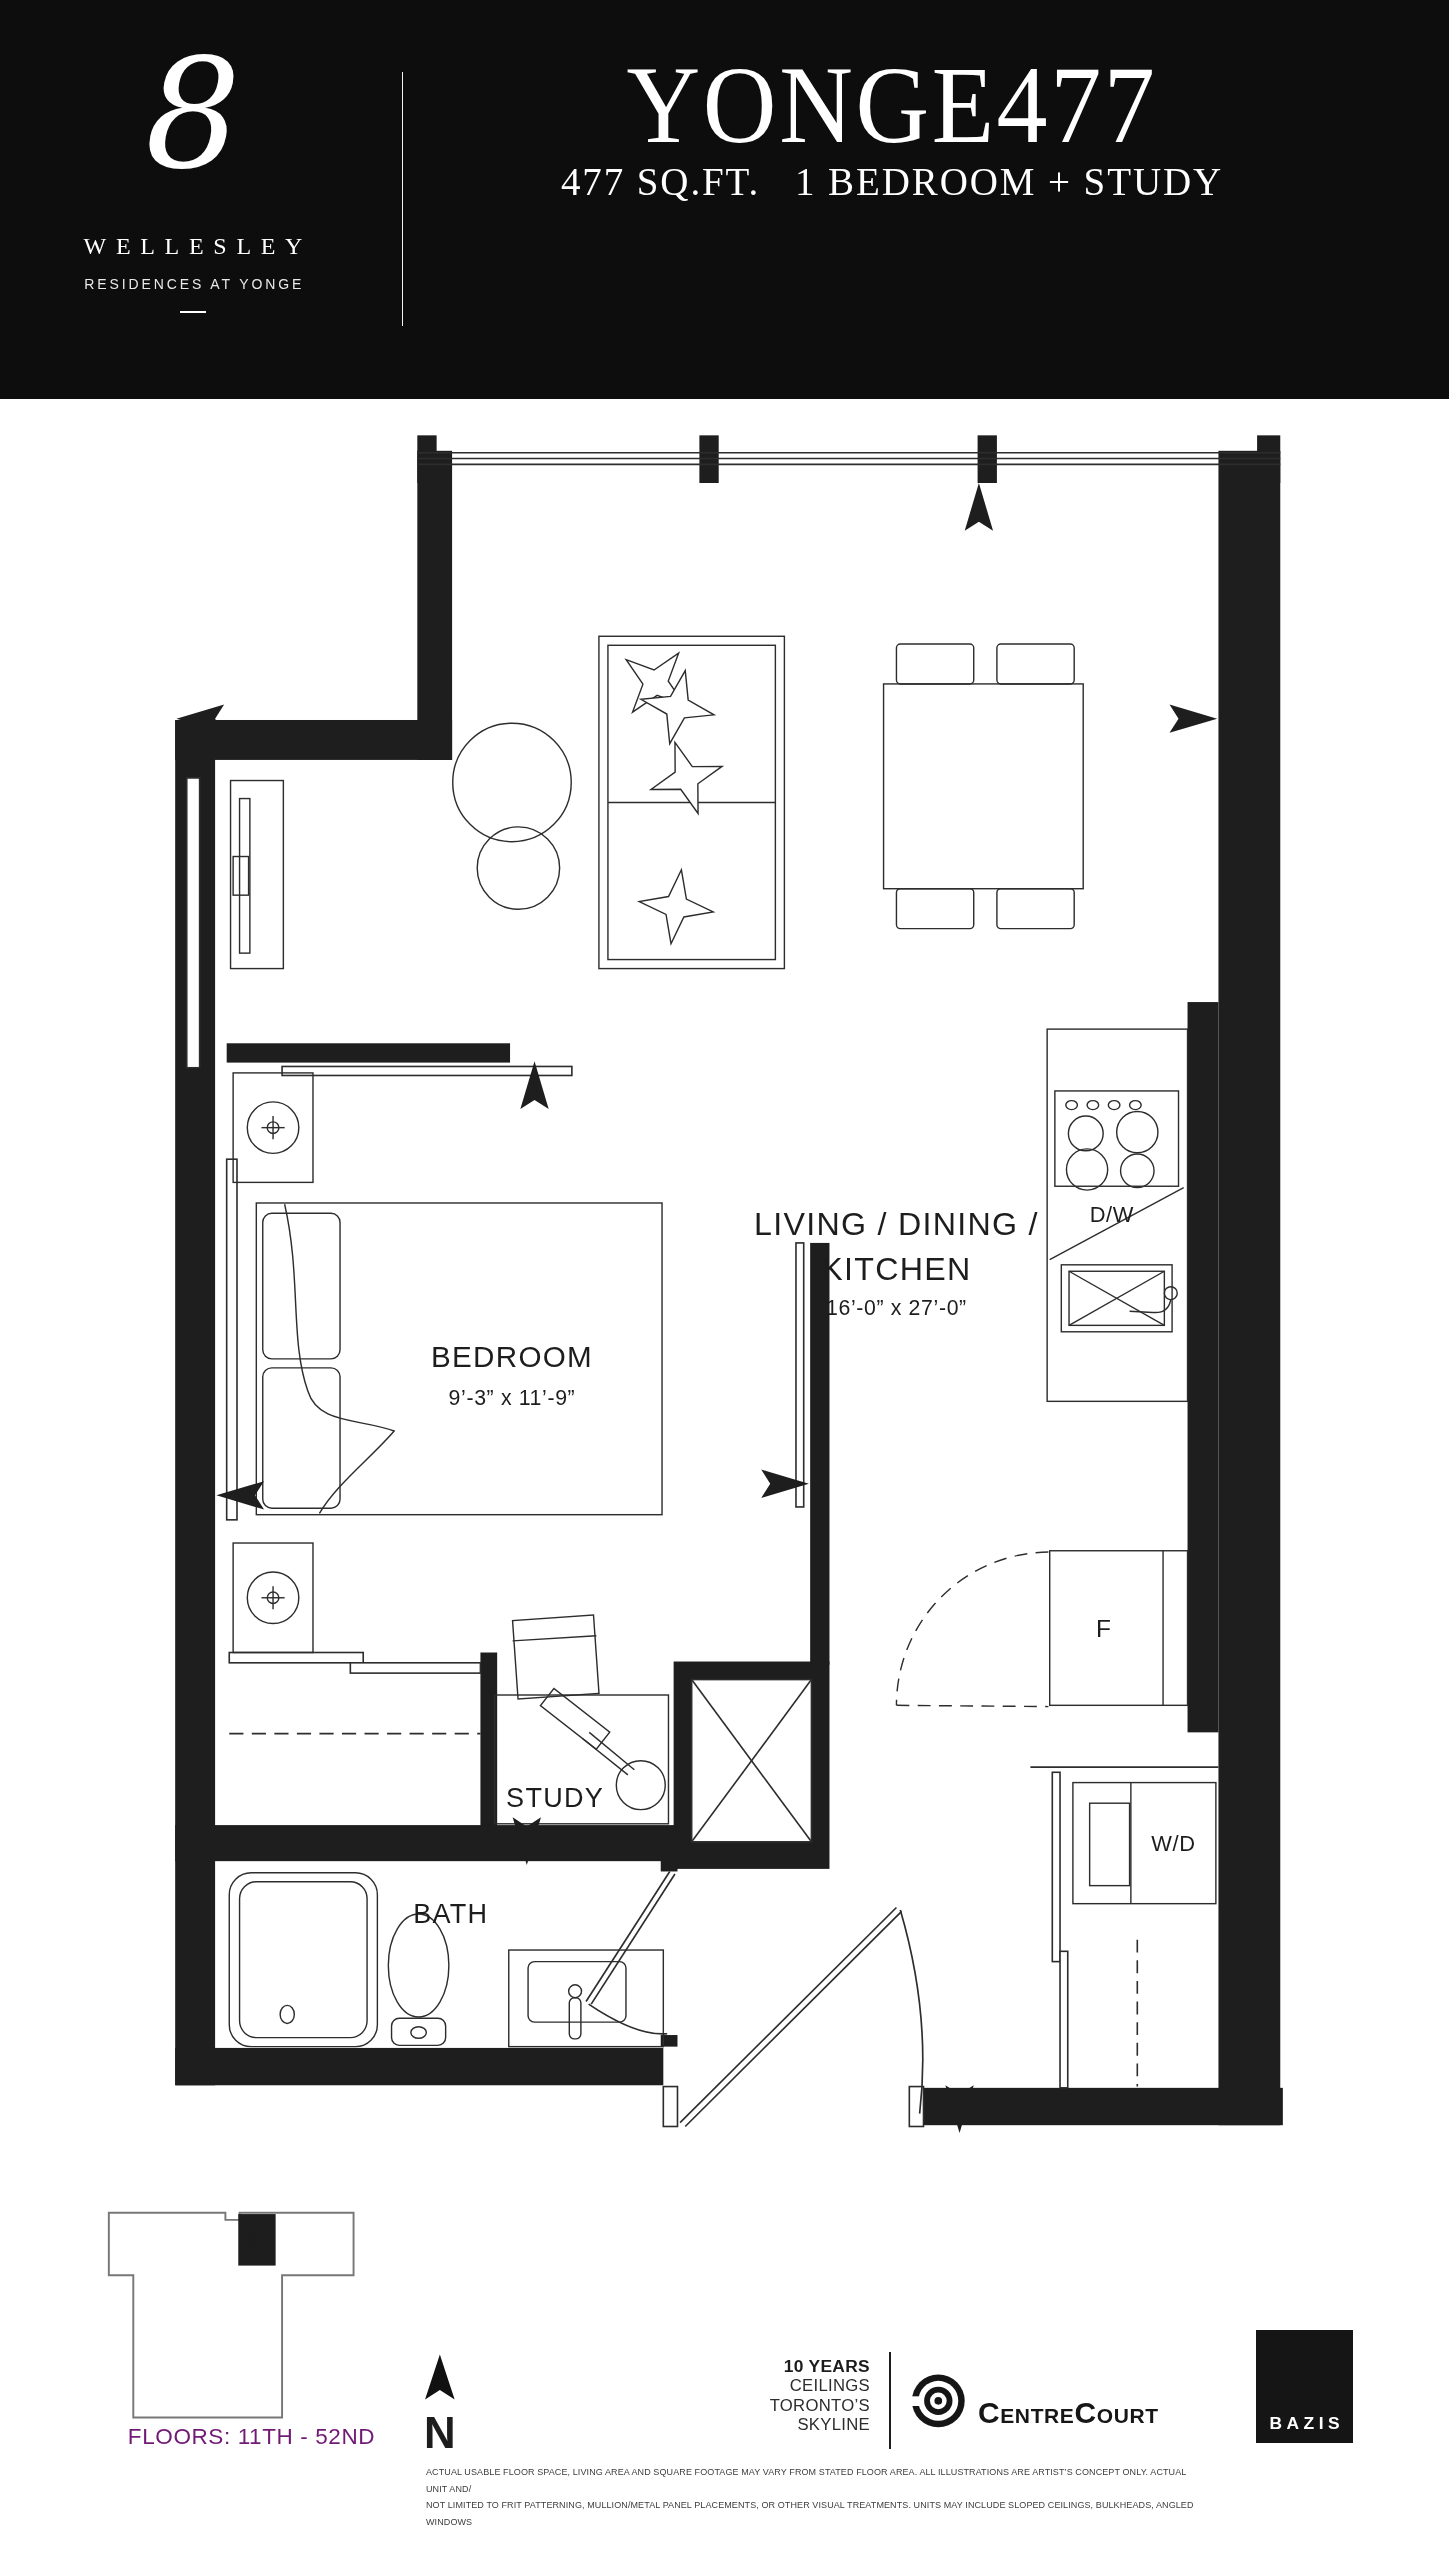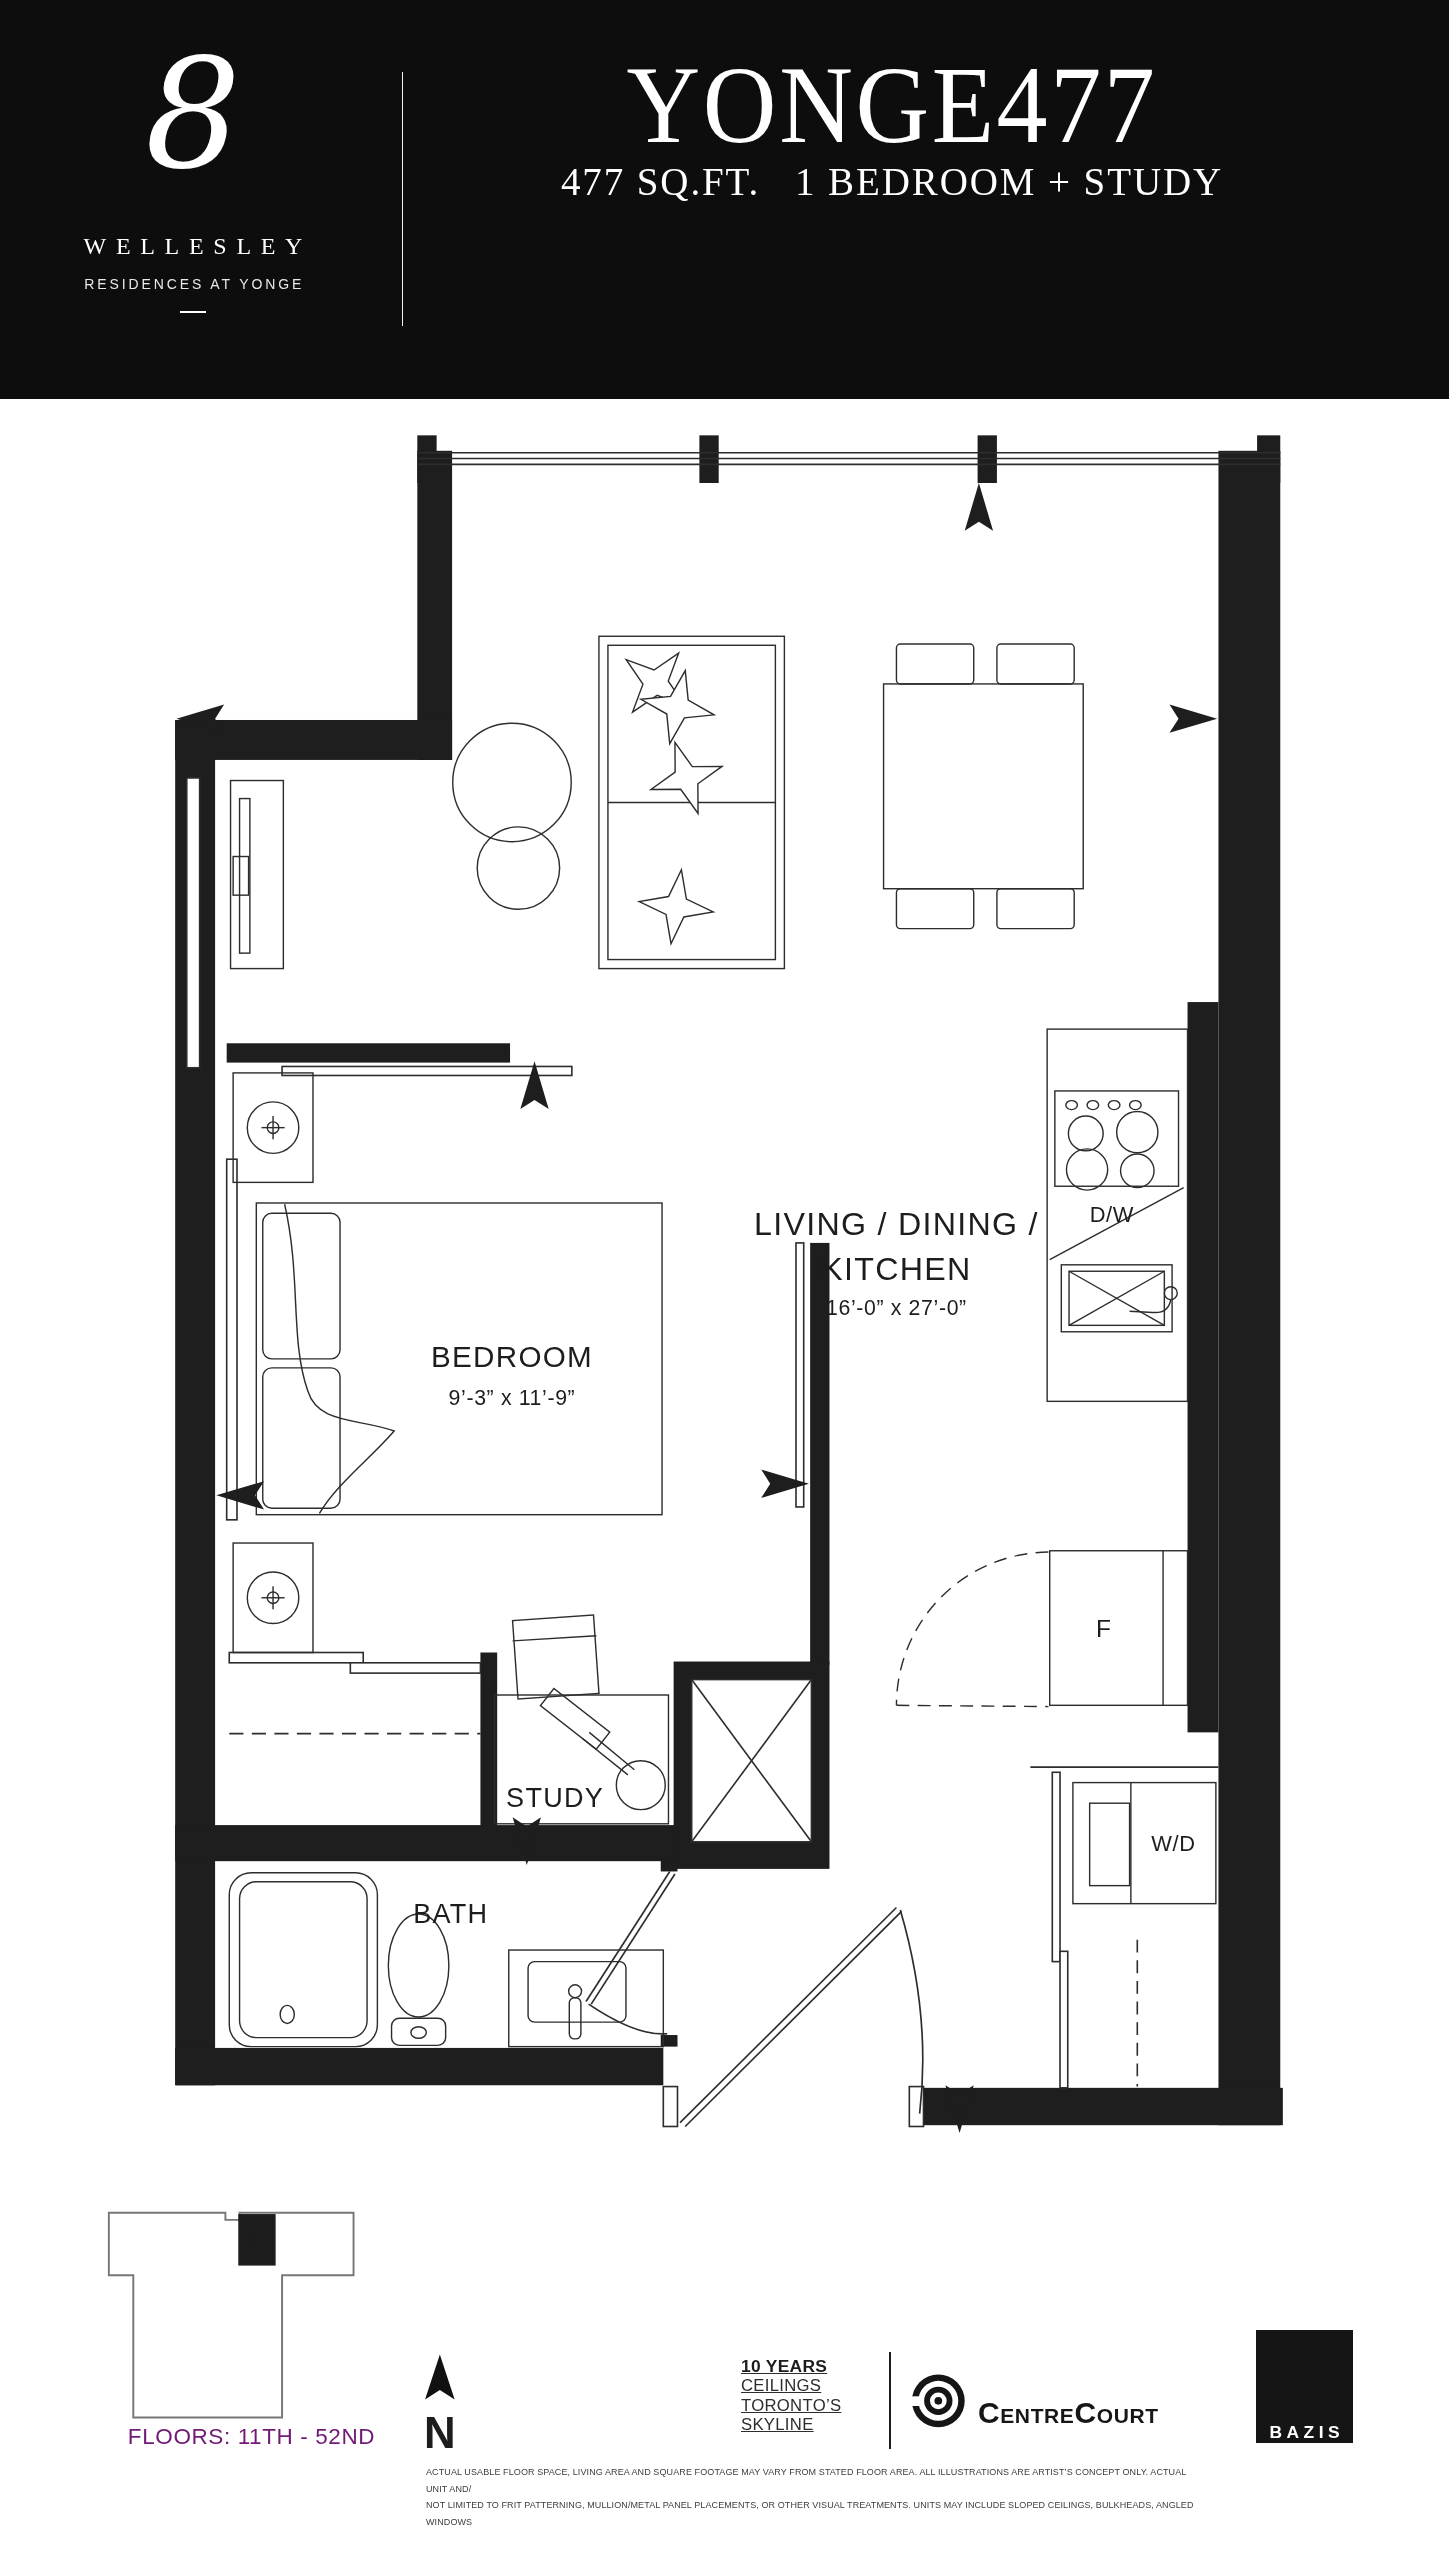--- a/index.html
+++ b/index.html
@@ -19,29 +19,29 @@
   .plan-specs{font-family:"Liberation Serif",serif;font-size:39px;letter-spacing:1.9px;white-space:pre;}
   
   .plansvg{position:absolute;left:0;top:0;width:1449px;height:2576px;}
   .plansvg text{font-family:"Liberation Sans",sans-serif;fill:#1d1d1d;}
   .roomlabel{font-size:50px;letter-spacing:2px;}
   .dimlabel{font-size:33px;letter-spacing:1px;}
   .smalllabel{font-size:34px;letter-spacing:1px;}
   
   .floors{position:absolute;left:98px;top:2424px;width:251px;text-align:center;
           font-size:22.5px;letter-spacing:0.6px;color:#701a75;margin-left:28px;}
-  .tenyears{position:absolute;left:741px;top:2357px;width:129px;
-            font-size:16.7px;line-height:19.3px;color:#2d2d2d;letter-spacing:0.3px;text-decoration:underline;}
+  .tenyears{position:absolute;left:741px;top:2357px;width:129px;text-align:right;
+            font-size:16.7px;line-height:19.3px;color:#2d2d2d;letter-spacing:0.3px;}
   .tenyears .b{font-weight:700;font-size:17.4px;color:#1c1c1c;}
   .foot-divider{position:absolute;left:889px;top:2352px;width:1.9px;height:97px;background:#1d1d1d;}
   .ccword{position:absolute;left:978px;top:2382px;font-size:30px;font-weight:800;
           font-variant:small-caps;letter-spacing:0.6px;color:#161616;margin-top:14px;}
   .bazis{position:absolute;left:1256px;top:2330px;width:97px;height:113px;background:#151515;
          display:flex;align-items:flex-end;justify-content:center;}
-  .bazis span{color:#fff;font-size:17.4px;font-weight:600;letter-spacing:4.5px;text-indent:4.5px;}
+  .bazis span{color:#fff;font-size:17.4px;font-weight:600;letter-spacing:4.5px;text-indent:4.5px;margin-bottom:9px;}
   .disclaimer{position:absolute;left:426px;top:2464px;width:782px;font-size:9px;line-height:16.7px;
               color:#3d3d3d;letter-spacing:0.1px;}
 </style>
 </head>
 <body>
 
 <div class="page">
 
   <div class="header">
     <div class="logoblock">

